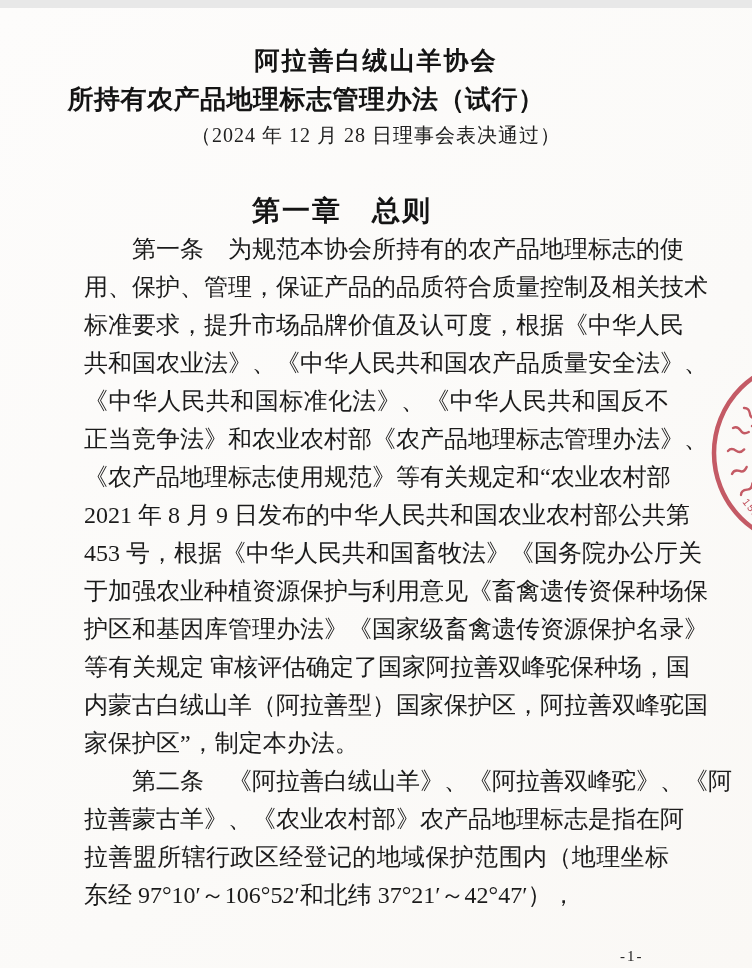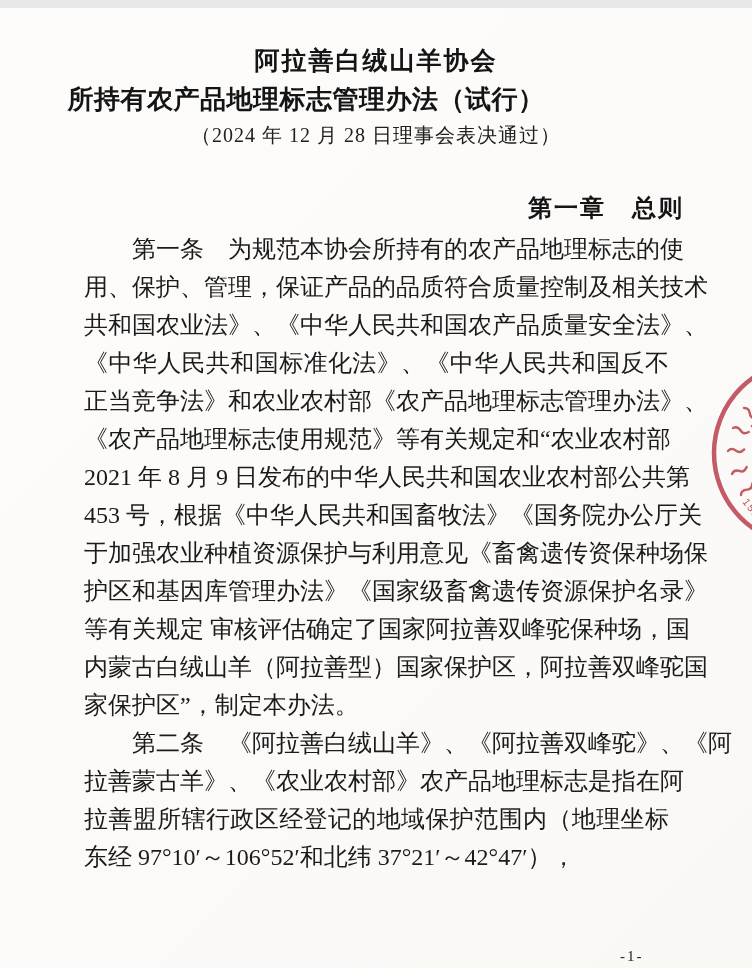--- a/index.html
+++ b/index.html
@@ -27,23 +27,23 @@
     font-family:"Liberation Sans","DejaVu Sans",sans-serif;
     font-weight:bold;font-size:26px;letter-spacing:0.5px;color:#141414;
   }
   .date-line{
     position:absolute;top:114px;left:0;width:752px;
     text-align:center;
     font-size:20px;letter-spacing:1px;color:#202020;
   }
   .chapter-heading{
     position:absolute;top:184px;left:0;width:684px;
-    text-align:right;
+    text-align:center;
     font-family:"Liberation Sans","DejaVu Sans",sans-serif;
-    font-weight:bold;font-size:24px;letter-spacing:2px;color:#141414;
+    font-weight:bold;font-size:28px;letter-spacing:2px;color:#141414;
   }
   .body-text{
     position:absolute;top:222px;left:84px;width:585px;
     font-size:24px;color:#1b1b1b;
   }
   .line{
     height:38px;line-height:38px;
     text-align:justify;
     text-align-last:justify;
     text-justify:inter-character;
@@ -69,20 +69,21 @@
 <div class="page">
 
   <div class="title-1">阿拉善白绒山羊协会</div>
   <div class="title-2">所持有农产品地理标志管理办法（试行）</div>
   <div class="date-line">（2024 年 12 月 28 日理事会表决通过）</div>
   <div class="chapter-heading">第一章　总则</div>
 
   <div class="body-text">
       <div class="line indent">第一条　为规范本协会所持有的农产品地理标志的使</div>
       <div class="line">用、保护、管理，保证产品的品质符合质量控制及相关技术</div>
+      <div class="line">标准要求，提升市场品牌价值及认可度，根据《中华人民</div>
       <div class="line">共和国农业法》、《中华人民共和国农产品质量安全法》、</div>
       <div class="line">《中华人民共和国标准化法》、《中华人民共和国反不</div>
       <div class="line">正当竞争法》和农业农村部《农产品地理标志管理办法》、</div>
       <div class="line">《农产品地理标志使用规范》等有关规定和“农业农村部</div>
       <div class="line">2021 年 8 月 9 日发布的中华人民共和国农业农村部公共第</div>
       <div class="line">453 号，根据《中华人民共和国畜牧法》《国务院办公厅关</div>
       <div class="line">于加强农业种植资源保护与利用意见《畜禽遗传资保种场保</div>
       <div class="line">护区和基因库管理办法》《国家级畜禽遗传资源保护名录》</div>
       <div class="line">等有关规定 审核评估确定了国家阿拉善双峰驼保种场，国</div>
       <div class="line">内蒙古白绒山羊（阿拉善型）国家保护区，阿拉善双峰驼国</div>

